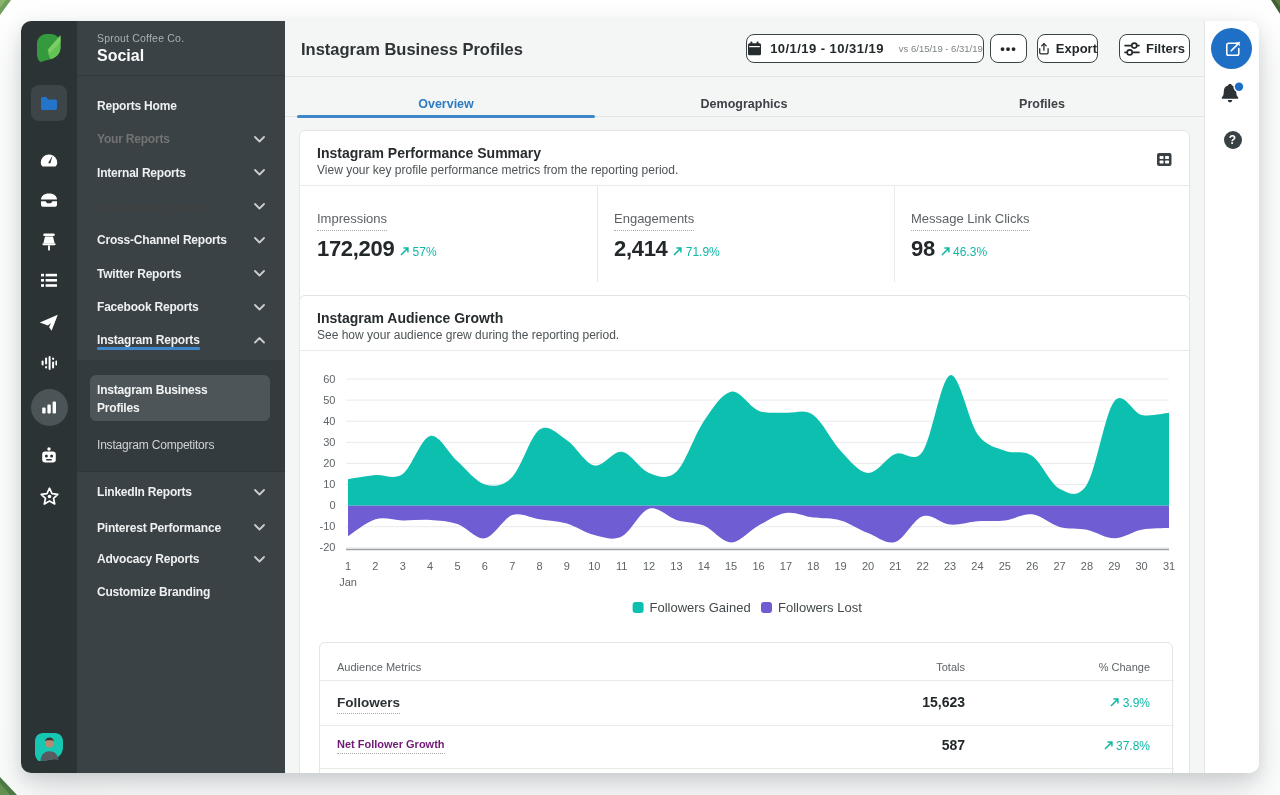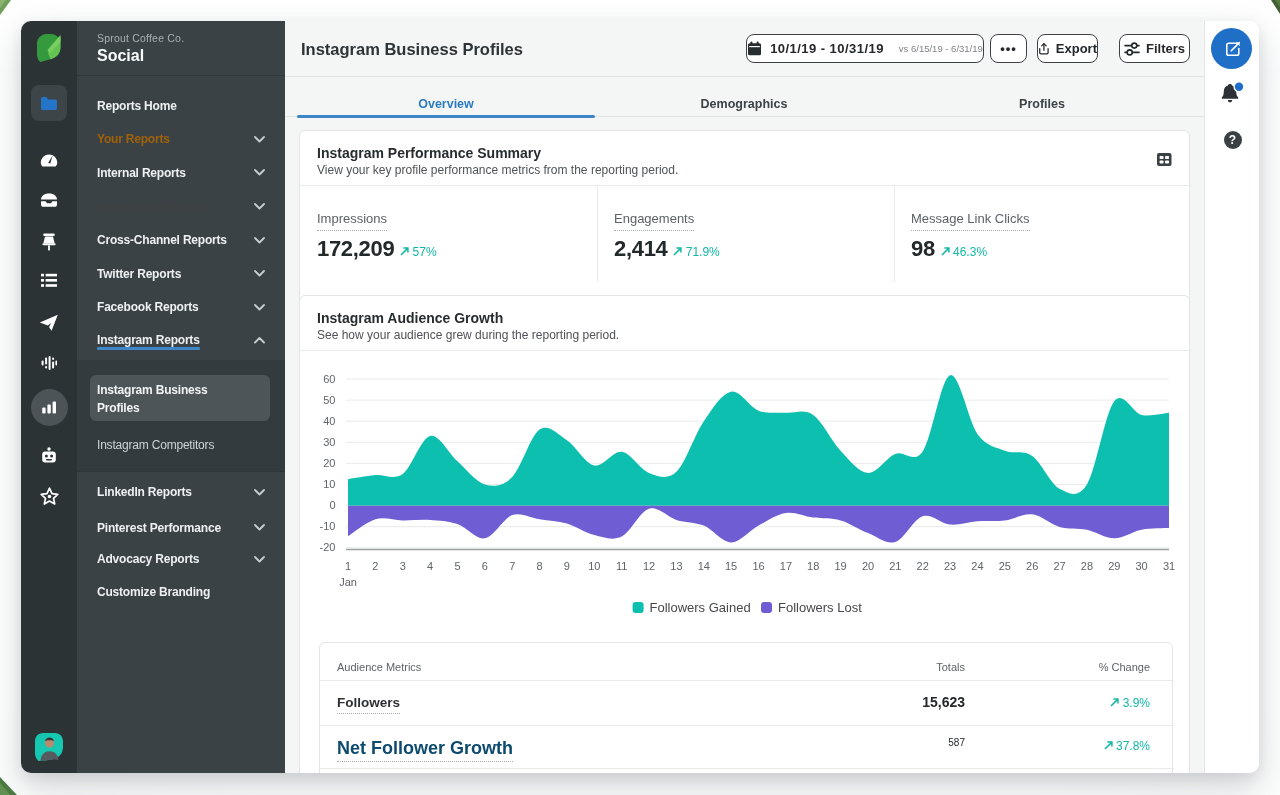--- a/index.html
+++ b/index.html
@@ -110,21 +110,21 @@
     <path d="M5.5,28 C6,21.5 9.5,18.2 14.5,18.2 C19.5,18.2 23,21.5 23.5,27 L17.8,26.3 C12.5,27.6 9,27.9 5.5,28 Z" fill="#575b60"></path>
   </svg>
 
   <div class="abs" style="left:76px;top:11px;font-size:10.5px;color:#a9b0b2;letter-spacing:.2px">Sprout Coffee Co.</div>
   <div class="abs" style="left:76px;top:26px;font-size:16px;font-weight:bold;color:#fbfcfc">Social</div>
   <div class="abs" style="left:56px;top:54px;width:208px;height:1px;background:#30383a"></div>
   <div class="abs" style="left:56px;top:339px;width:208px;height:111px;background:#333b3e"></div>
   <div class="abs" style="left:69px;top:354px;width:180px;height:46px;background:#4d5558;border-radius:6px"></div>
   <div class="abs" style="left:56px;top:450px;width:208px;height:1px;background:#2e3638"></div>
   <div class="abs" style="left:76px;top:78.0px;font-size:12px;font-weight:bold;color:#eef0f1;letter-spacing:-.2px">Reports Home</div>
-  <div class="abs" style="left:76px;top:111.4px;font-size:12px;font-weight:bold;color:#a16207;letter-spacing:-.2px">Your Reports</div>
+  <div class="abs" style="left:76px;top:111.4px;font-size:12px;font-weight:bold;color:#737373;letter-spacing:-.2px">Your Reports</div>
   <svg class="ic" style="left:233px;top:113.9px" width="11" height="9" viewBox="0 0 11 9">
       <polyline points="1,2 5.5,6.5 10,2" fill="none" stroke="#c9cdce" stroke-width="1.8" stroke-linecap="round" stroke-linejoin="round"></polyline>
     </svg>
   <div class="abs" style="left:76px;top:144.8px;font-size:12px;font-weight:bold;color:#eef0f1;letter-spacing:-.2px">Internal Reports</div>
   <svg class="ic" style="left:233px;top:147.3px" width="11" height="9" viewBox="0 0 11 9">
       <polyline points="1,2 5.5,6.5 10,2" fill="none" stroke="#c9cdce" stroke-width="1.8" stroke-linecap="round" stroke-linejoin="round"></polyline>
     </svg>
   <div class="abs" style="left:76px;top:178.8px;font-size:12px;font-weight:bold;color:#404040;letter-spacing:-.2px">Paid Social Reports</div>
   <svg class="ic" style="left:233px;top:181.3px" width="11" height="9" viewBox="0 0 11 9">
       <polyline points="1,2 5.5,6.5 10,2" fill="none" stroke="#c9cdce" stroke-width="1.8" stroke-linecap="round" stroke-linejoin="round"></polyline>
@@ -295,22 +295,22 @@
       <div class="abs" style="left:17px;top:18px;font-size:11px;color:#5d6366">Audience Metrics</div>
       <div class="abs" style="right:207px;top:18px;font-size:11px;color:#5d6366">Totals</div>
       <div class="abs" style="right:22px;top:18px;font-size:11px;color:#5d6366">% Change</div>
       <div class="abs" style="left:0;top:37px;width:854px;height:1px;background:#e9ebeb"></div>
       <div class="abs" style="left:17px;top:52px;font-size:13.5px;font-weight:bold;color:#2b3033"><span class="dot1">Followers</span></div>
       <div class="abs" style="right:207px;top:51px;font-size:14px;font-weight:bold;color:#23282a">15,623</div>
       <div class="abs pct" style="right:22px;top:53px"><svg width="9" height="9" viewBox="0 0 9 9">
             <path d="M1,8 L7.6,1.4 M3.4,1.1 L7.9,1.1 L7.9,5.6" fill="none" stroke="#11b8a5" stroke-width="1.5"></path>
           </svg> 3.9%</div>
       <div class="abs" style="left:0;top:82px;width:854px;height:1px;background:#e9ebeb"></div>
-      <div class="abs" style="left:17px;top:95px;font-size:18px;font-weight:bold;color:#0c4a6e"><span class="dot1">Net Follower Growth</span></div>
-      <div class="abs" style="right:207px;top:94px;font-size:10px;font-weight:normal;color:#23282a">587</div>
+      <div class="abs" style="left:17px;top:95px;font-size:11px;font-weight:bold;color:#701a75"><span class="dot1">Net Follower Growth</span></div>
+      <div class="abs" style="right:207px;top:94px;font-size:14px;font-weight:bold;color:#23282a">587</div>
       <div class="abs pct" style="right:22px;top:96px"><svg width="9" height="9" viewBox="0 0 9 9">
             <path d="M1,8 L7.6,1.4 M3.4,1.1 L7.9,1.1 L7.9,5.6" fill="none" stroke="#11b8a5" stroke-width="1.5"></path>
           </svg> 37.8%</div>
       <div class="abs" style="left:0;top:125px;width:854px;height:1px;background:#e9ebeb"></div>
     </div>
   </div>
 
   <div class="abs" style="left:1190px;top:7px;width:41px;height:41px;background:#1e6fc5;border-radius:50%"></div>
   <svg class="ic" style="left:1204px;top:20px" width="16" height="16" viewBox="0 0 18 18">
     <path d="M13.5,2.5 L4,2.5 C2.9,2.5 2,3.4 2,4.5 L2,14 C2,15.1 2.9,16 4,16 L13.5,16 C14.6,16 15.5,15.1 15.5,14 L15.5,8.5" fill="none" stroke="#fff" stroke-width="1.8" stroke-linecap="round"></path>

